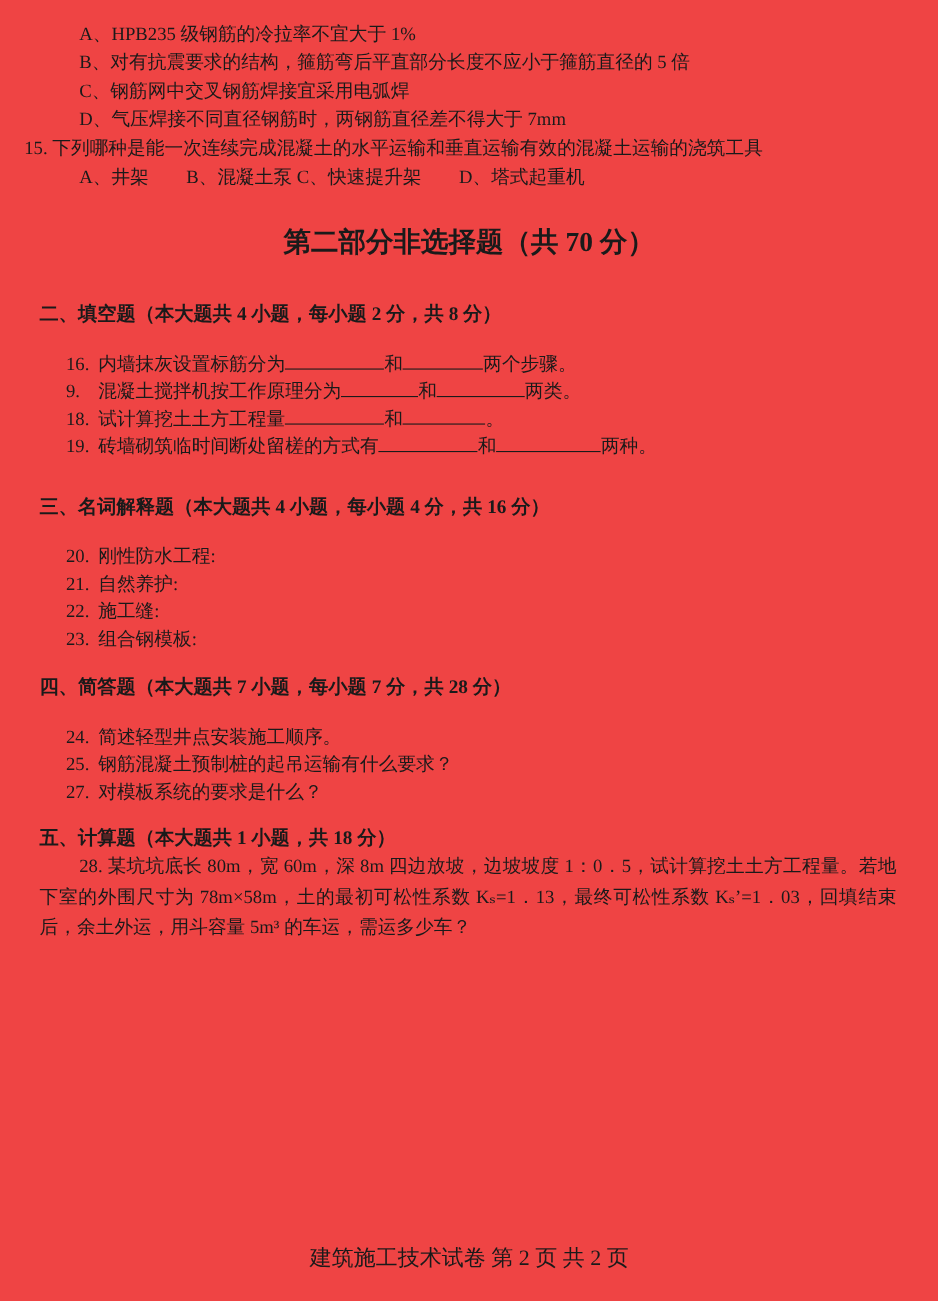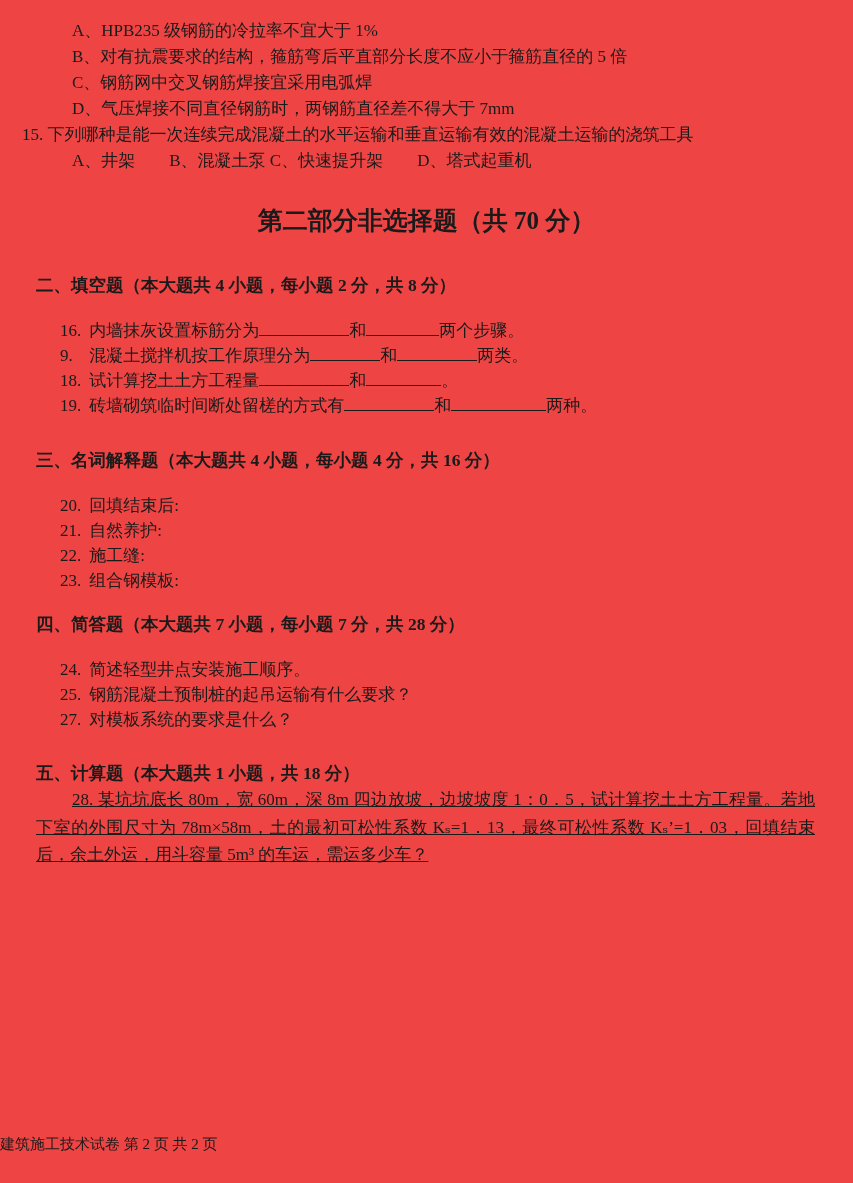--- a/index.html
+++ b/index.html
@@ -45,21 +45,21 @@
   }
   .section-title {
     padding-left: 36px;
     font-weight: bold;
     font-size: 17.5px;
     line-height: 26px;
   }
   .sec-fill   .section-title { margin-top: 36px; }
   .sec-terms  .section-title { margin-top: 29px; }
   .sec-short  .section-title { margin-top: 18px; }
-  .sec-calc   .section-title { margin-top: 28px; }
+  .sec-calc   .section-title { margin-top: 16px; }
   .items {
     margin-top: 20px;
   }
   .item {
     padding-left: 60px;
     line-height: 25px;
     white-space: pre;
   }
   .item .qnum {
     display: inline-block;
@@ -69,29 +69,28 @@
     display: inline-block;
     border-bottom: 1px solid #1a1a1a;
     height: 15px;
     vertical-align: baseline;
   }
   .calc-body {
     margin: 0 38px 0 36px;
     line-height: 27.5px;
     text-indent: 36px;
     text-align: justify;
-    text-decoration: underline;
   }
   .footer {
     position: absolute;
     left: 0;
     right: 0;
     top: 1134px;
-    text-align: left;
-    font-size: 15px;
+    text-align: center;
+    font-size: 20px;
     line-height: 20px;
     white-space: pre;
   }
 </style>
 </head>
 <body>
 
 <div class="page">
 
   <div>
@@ -114,21 +113,21 @@
       <div class="item"><span class="qnum">16.</span><span> 内墙抹灰设置标筋分为</span><span class="blank" style="width:90px"></span><span>和</span><span class="blank" style="width:73px"></span><span>两个步骤。</span></div>
       <div class="item"><span class="qnum">9.</span><span> 混凝土搅拌机按工作原理分为</span><span class="blank" style="width:70px"></span><span>和</span><span class="blank" style="width:80px"></span><span>两类。</span></div>
       <div class="item"><span class="qnum">18.</span><span> 试计算挖土土方工程量</span><span class="blank" style="width:90px"></span><span>和</span><span class="blank" style="width:75px"></span><span>。</span></div>
       <div class="item"><span class="qnum">19.</span><span> 砖墙砌筑临时间断处留槎的方式有</span><span class="blank" style="width:90px"></span><span>和</span><span class="blank" style="width:95px"></span><span>两种。</span></div>
     </div>
   </div>
 
   <div class="section sec-terms">
     <div class="section-title">三、名词解释题（本大题共 4 小题，每小题 4 分，共 16 分）</div>
     <div class="items">
-      <div class="item"><span class="qnum">20.</span><span> 回填结束后:</span></div>
+      <div class="item"><span class="qnum">20.</span><span> 刚性防水工程:</span></div>
       <div class="item"><span class="qnum">21.</span><span> 自然养护:</span></div>
       <div class="item"><span class="qnum">22.</span><span> 施工缝:</span></div>
       <div class="item"><span class="qnum">23.</span><span> 组合钢模板:</span></div>
     </div>
   </div>
 
   <div class="section sec-short">
     <div class="section-title">四、简答题（本大题共 7 小题，每小题 7 分，共 28 分）</div>
     <div class="items">
       <div class="item"><span class="qnum">24.</span><span> 简述轻型井点安装施工顺序。</span></div>

